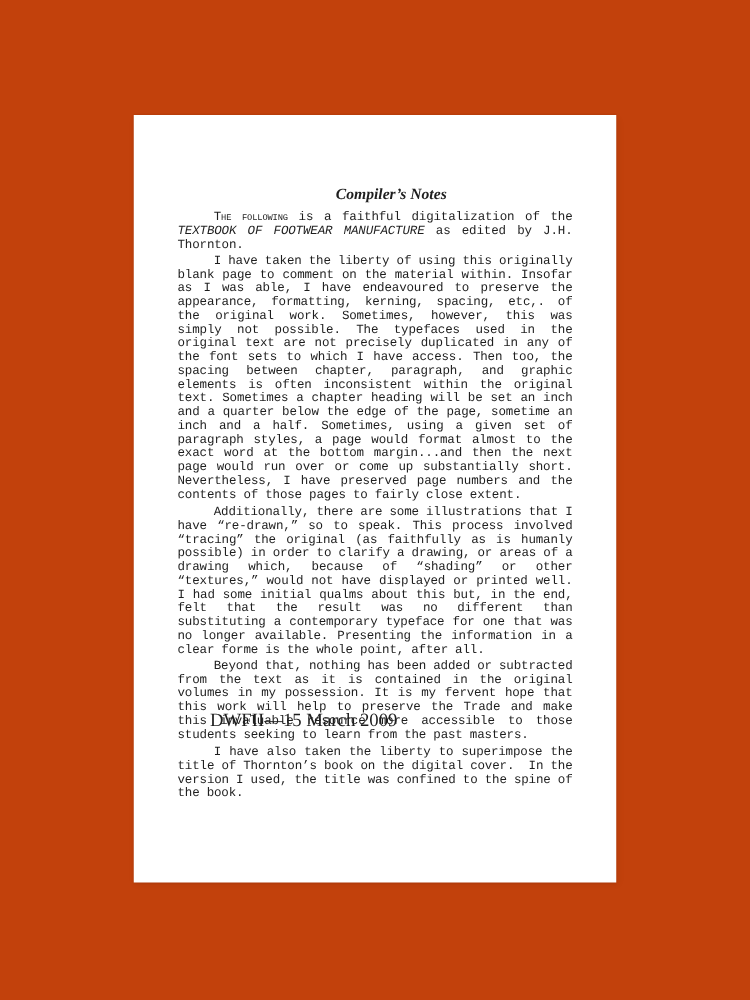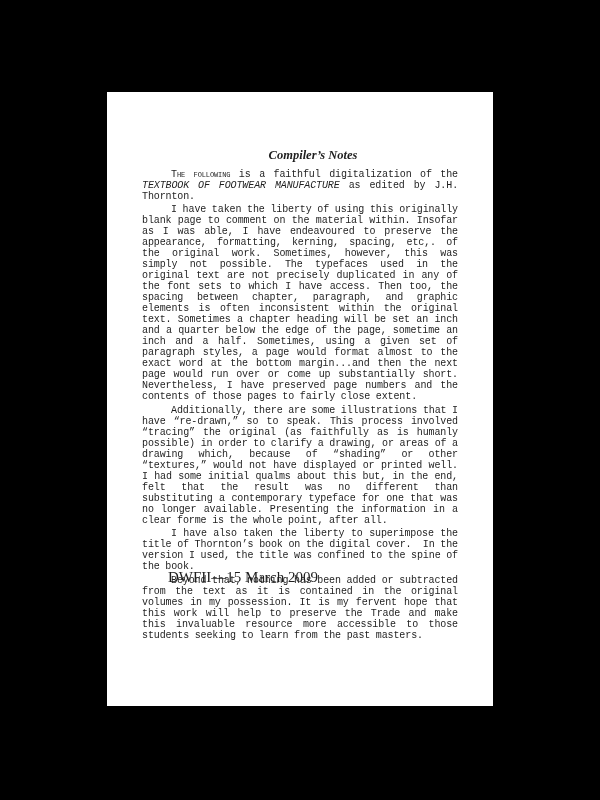--- a/index.html
+++ b/index.html
@@ -4,21 +4,21 @@
 <style>
   html, body {
     margin: 0;
     padding: 0;
     background: #e9e7dd;
   }
   .canvas {
     position: relative;
     width: 600px;
     height: 800px;
-    background: #000000;
+    background: #c2410c;
     overflow: hidden;
   }
   .paper {
     position: absolute;
     left: 107px;
     top: 92px;
     width: 386px;
     height: 614px;
     background: #ffffff;
     box-shadow: 0 0 2px rgba(0,0,0,0.12), 1px 2px 6px rgba(0,0,0,0.06);
@@ -62,18 +62,18 @@
 </head>
 <body>
 
 <div class="canvas">
   <div class="paper">
     <h1 class="title">Compiler’s Notes</h1>
     <div class="body">
         <p><span class="seg-smallcaps">The following</span><span> is a faithful digitalization of the </span><span class="seg-italic">TEXTBOOK OF FOOTWEAR MANUFACTURE</span><span> as edited by J.H. Thornton.</span></p>
         <p><span>I have taken the liberty of using this originally blank page to comment on the material within. Insofar as I was able, I have endeavoured to preserve the appearance, formatting, kerning, spacing, etc,. of the original work. Sometimes, however, this was simply not possible. The typefaces used in the original text are not precisely duplicated in any of the font sets to which I have access. Then too, the spacing between chapter, paragraph, and graphic elements is often inconsistent within the original text. Sometimes a chapter heading will be set an inch and a quarter below the edge of the page, sometime an inch and a half. Sometimes, using a given set of paragraph styles, a page would format almost to the exact word at the bottom margin...and then the next page would run over or come up substantially short. Nevertheless, I have preserved page numbers and the contents of those pages to fairly close extent.</span></p>
         <p><span>Additionally, there are some illustrations that I have “re-drawn,” so to speak. This process involved “tracing” the original (as faithfully as is humanly possible) in order to clarify a drawing, or areas of a drawing which, because of “shading” or other “textures,” would not have displayed or printed well. I had some initial qualms about this but, in the end, felt that the result was no different than substituting a contemporary typeface for one that was no longer available. Presenting the information in a clear forme is the whole point, after all.</span></p>
+        <p><span>Beyond that, nothing has been added or subtracted from the text as it is contained in the original volumes in my possession. It is my fervent hope that this work will help to preserve the Trade and make this invaluable resource more accessible to those students seeking to learn from the past masters.</span></p>
         <p><span>I have also taken the liberty to superimpose the title of Thornton’s book on the digital cover.&nbsp; In the version I used, the title was confined to the spine of the book.</span></p>
-        <p><span>Beyond that, nothing has been added or subtracted from the text as it is contained in the original volumes in my possession. It is my fervent hope that this work will help to preserve the Trade and make this invaluable resource more accessible to those students seeking to learn from the past masters.</span></p>
       </div>
     <div class="colophon">DWFII—15 March 2009</div>
   </div>
 </div>
 
 </body></html>

